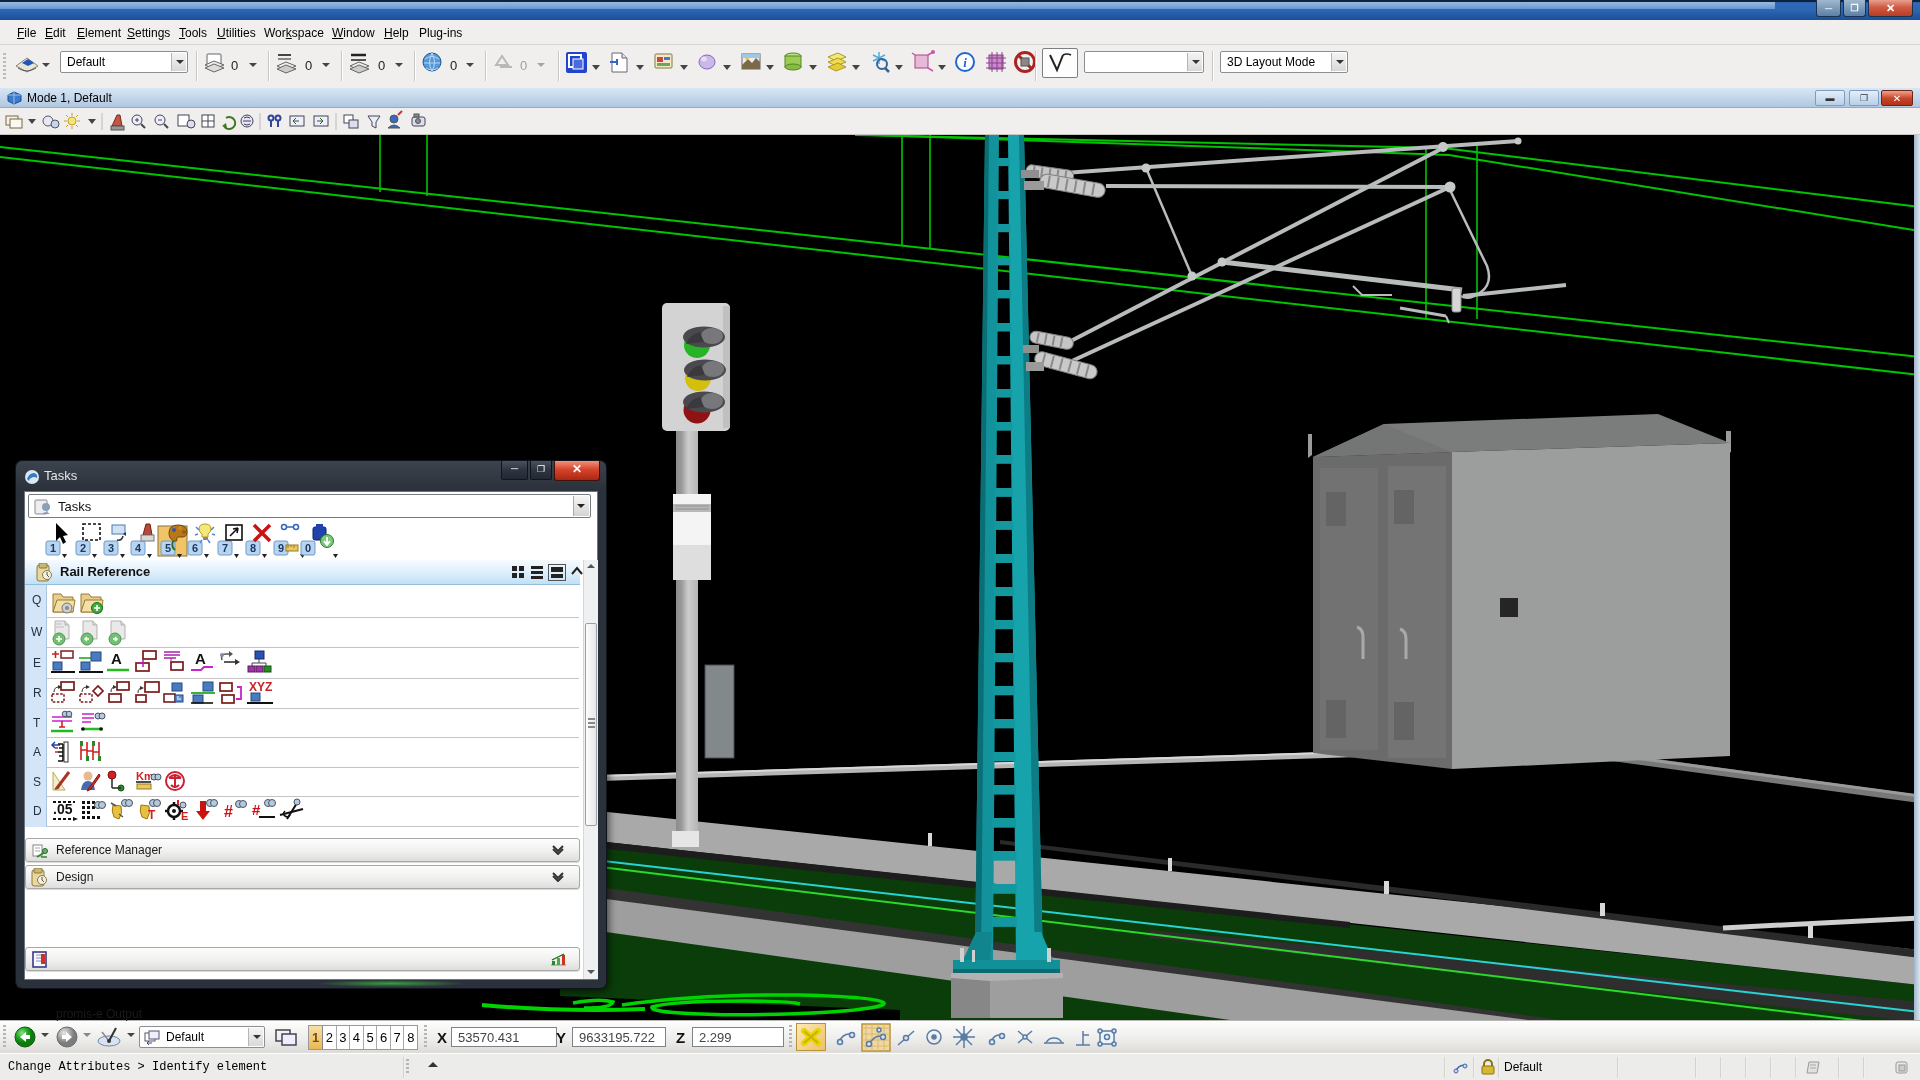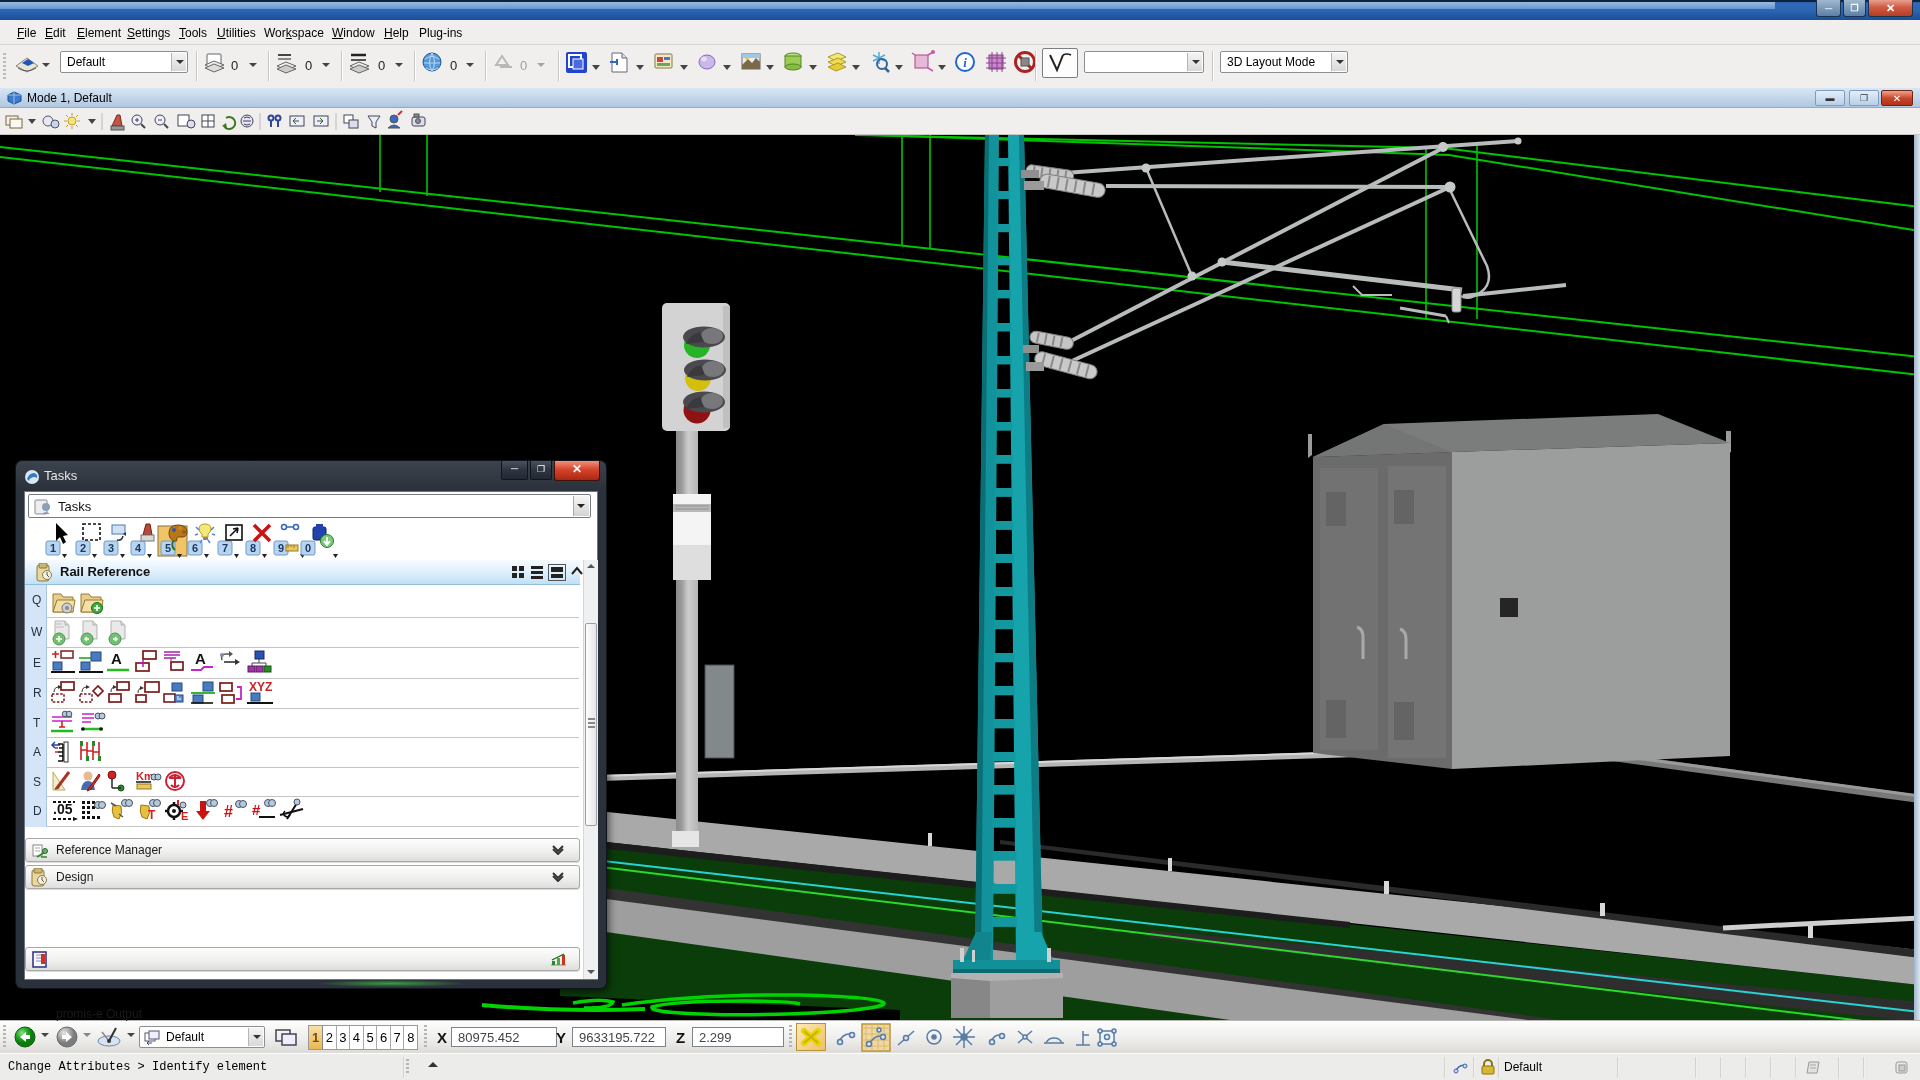--- a/index.html
+++ b/index.html
@@ -610,21 +610,21 @@
       <div style="flex:1;text-align:center;font-size:13px;line-height:23px;border-right:1px solid #aaa;">2</div>
       <div style="flex:1;text-align:center;font-size:13px;line-height:23px;border-right:1px solid #aaa;">3</div>
       <div style="flex:1;text-align:center;font-size:13px;line-height:23px;border-right:1px solid #aaa;">4</div>
       <div style="flex:1;text-align:center;font-size:13px;line-height:23px;border-right:1px solid #aaa;">5</div>
       <div style="flex:1;text-align:center;font-size:13px;line-height:23px;border-right:1px solid #aaa;">6</div>
       <div style="flex:1;text-align:center;font-size:13px;line-height:23px;border-right:1px solid #aaa;">7</div>
       <div style="flex:1;text-align:center;font-size:13px;line-height:23px;">8</div>
     </div>
     <div class="abs" style="left:424px;top:4px;width:3px;height:24px;background:repeating-linear-gradient(to bottom,#b5b5b5 0 2px,transparent 2px 4px);"></div>
     <span class="lbl" style="left:437px;">X</span>
-    <div class="field" style="left:451px;width:106px;">80975.452</div>
+    <div class="field" style="left:451px;width:106px;">53570.431</div>
     <span class="lbl" style="left:556px;">Y</span>
     <div class="field" style="left:572px;width:94px;">9633195.722</div>
     <span class="lbl" style="left:676px;">Z</span>
     <div class="field" style="left:692px;width:92px;">2.299</div>
     <div class="abs" style="left:789px;top:4px;width:3px;height:24px;background:repeating-linear-gradient(to bottom,#b5b5b5 0 2px,transparent 2px 4px);"></div>
     <div class="abs" style="left:796px;top:2px;width:30px;height:28px;background:linear-gradient(135deg,#fce9b8,#eec167);border:1px solid #b8923a;">
       <svg width="28" height="26" viewBox="0 0 28 26">
           <path d="M7 7 L21 19 M21 7 L7 19" stroke="#e8d400" stroke-width="6" stroke-linecap="round"></path>
           <path d="M7 7 L21 19 M21 7 L7 19" stroke="#c8b400" stroke-width="2"></path>
         </svg>

